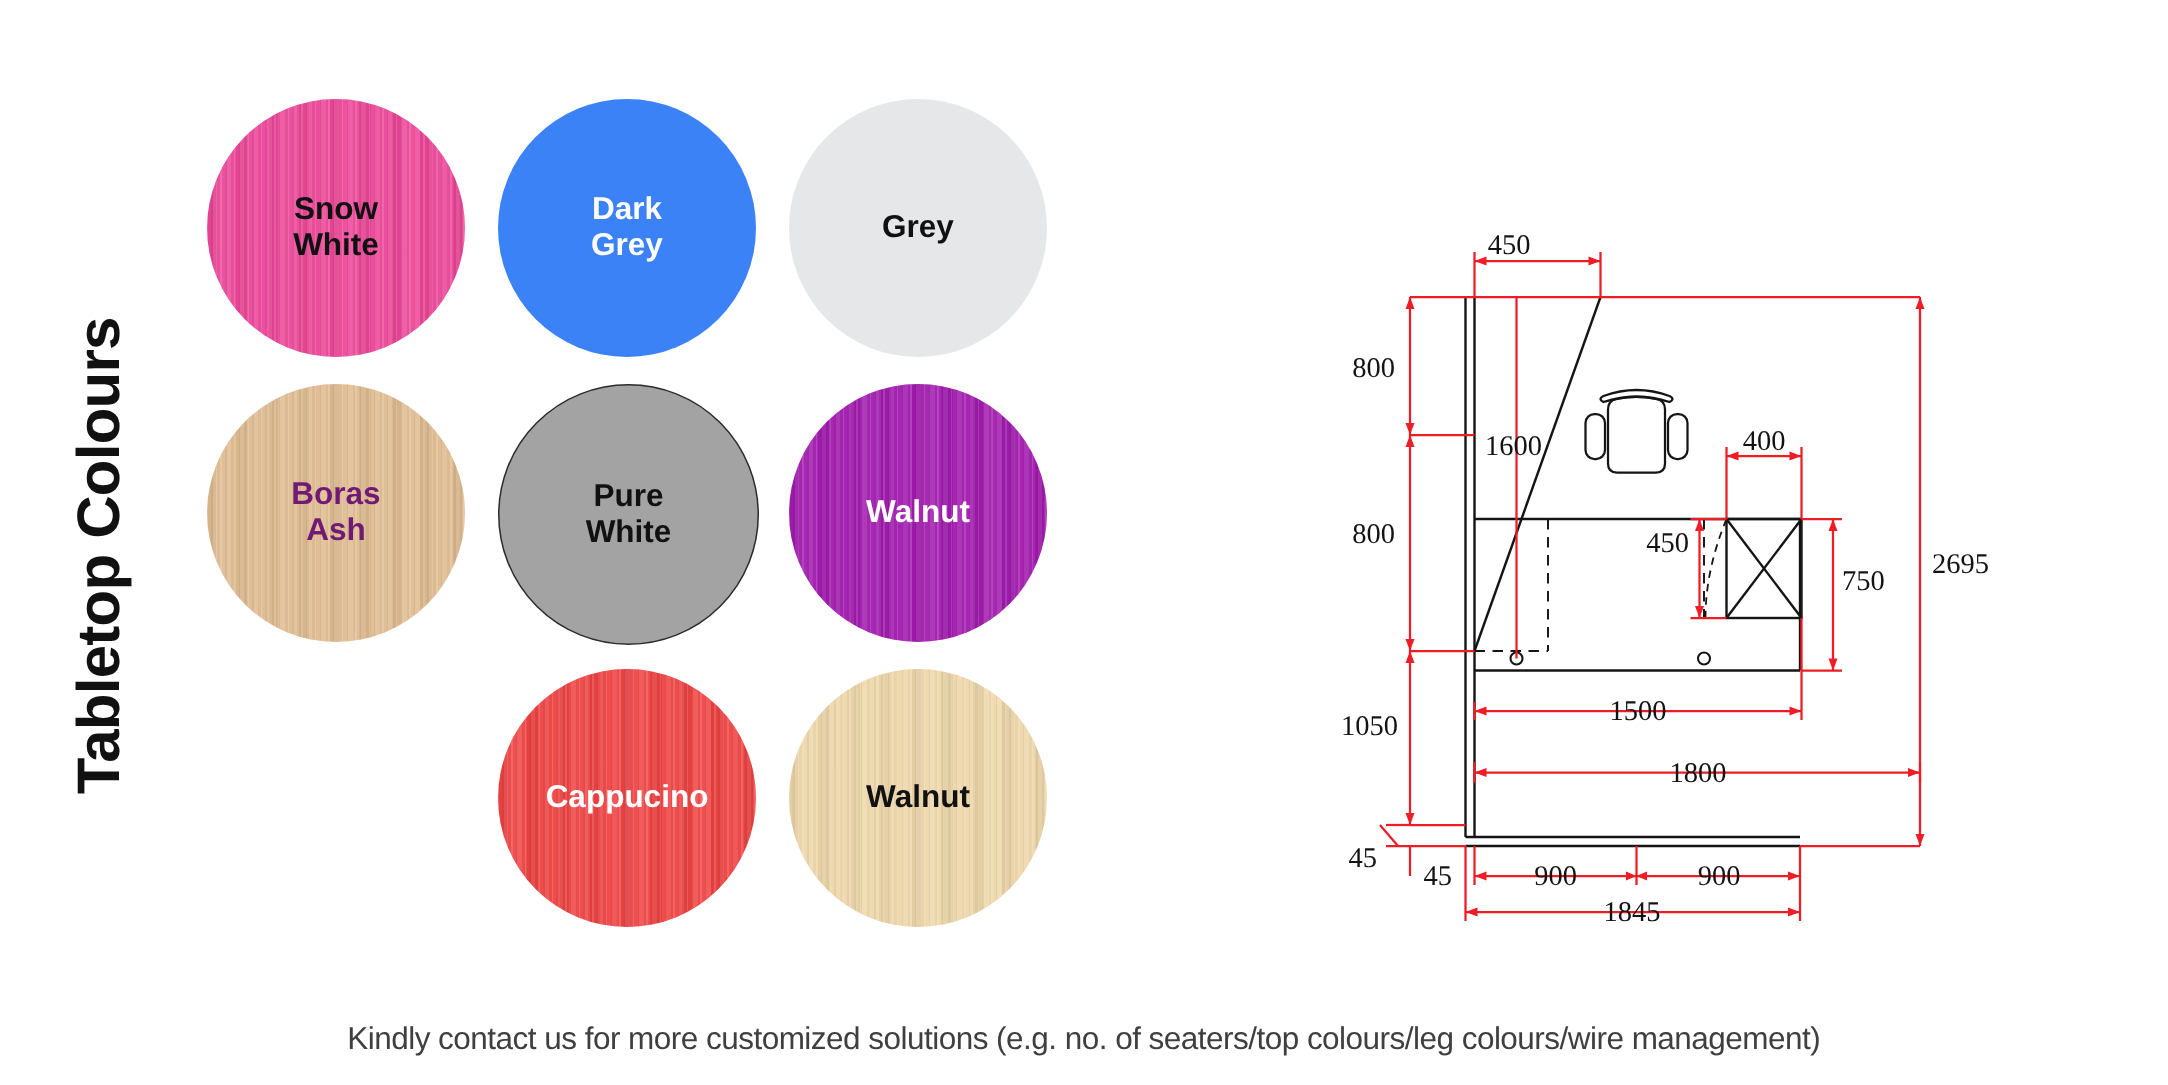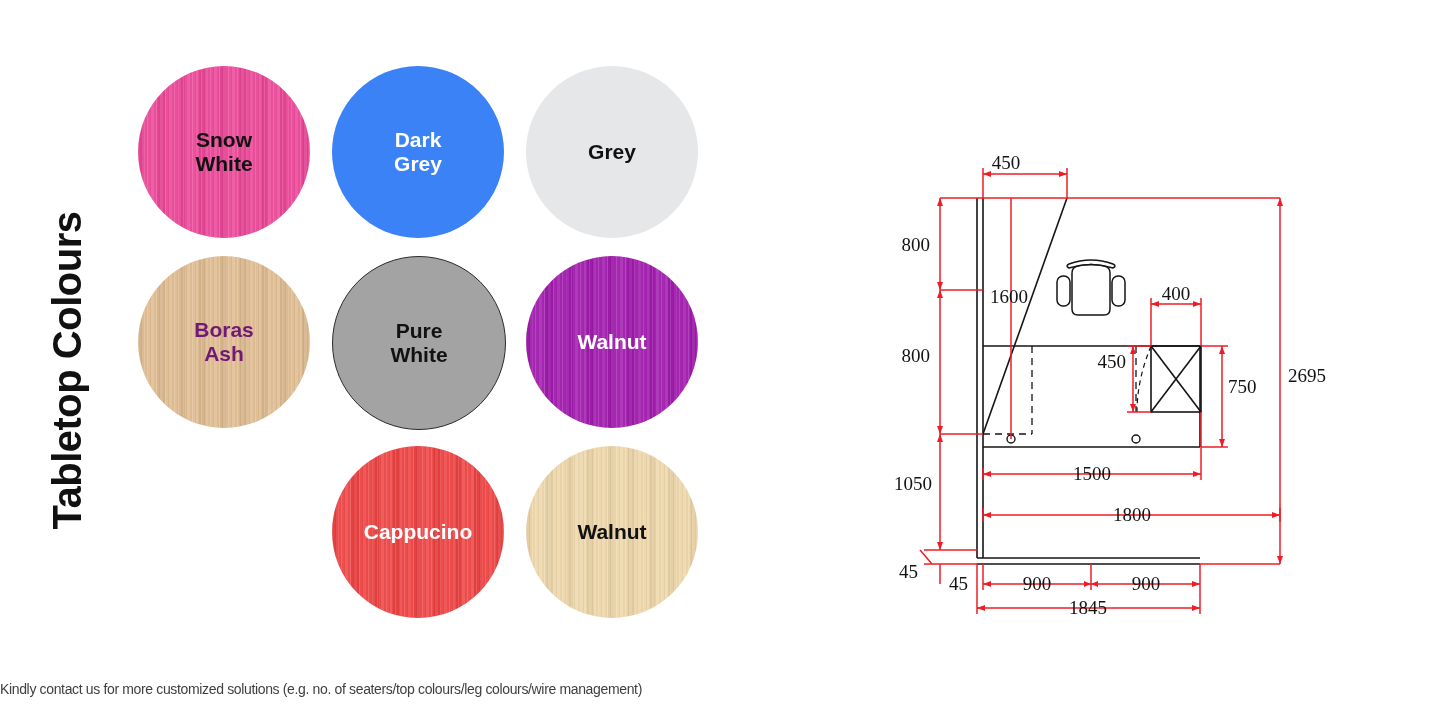--- a/index.html
+++ b/index.html
@@ -75,22 +75,22 @@
   }
   #ws-drawing{position:absolute;left:880px;top:150px;}
 
   .dim-txt{font-family:"Liberation Serif", serif;font-size:19px;fill:#131313;}
 
   
   .footer{
     position:absolute;
     left:0; top:681px;
     width:1445px;
-    text-align:left;
-    font-size:14px;
+    text-align:center;
+    font-size:21px;
     color:#3f3f3f;
     font-family:"Liberation Sans", sans-serif;
     letter-spacing:-0.35px;
     white-space:nowrap;
   }
 </style>
 </head>
 <body>
 
 <div id="stage">

